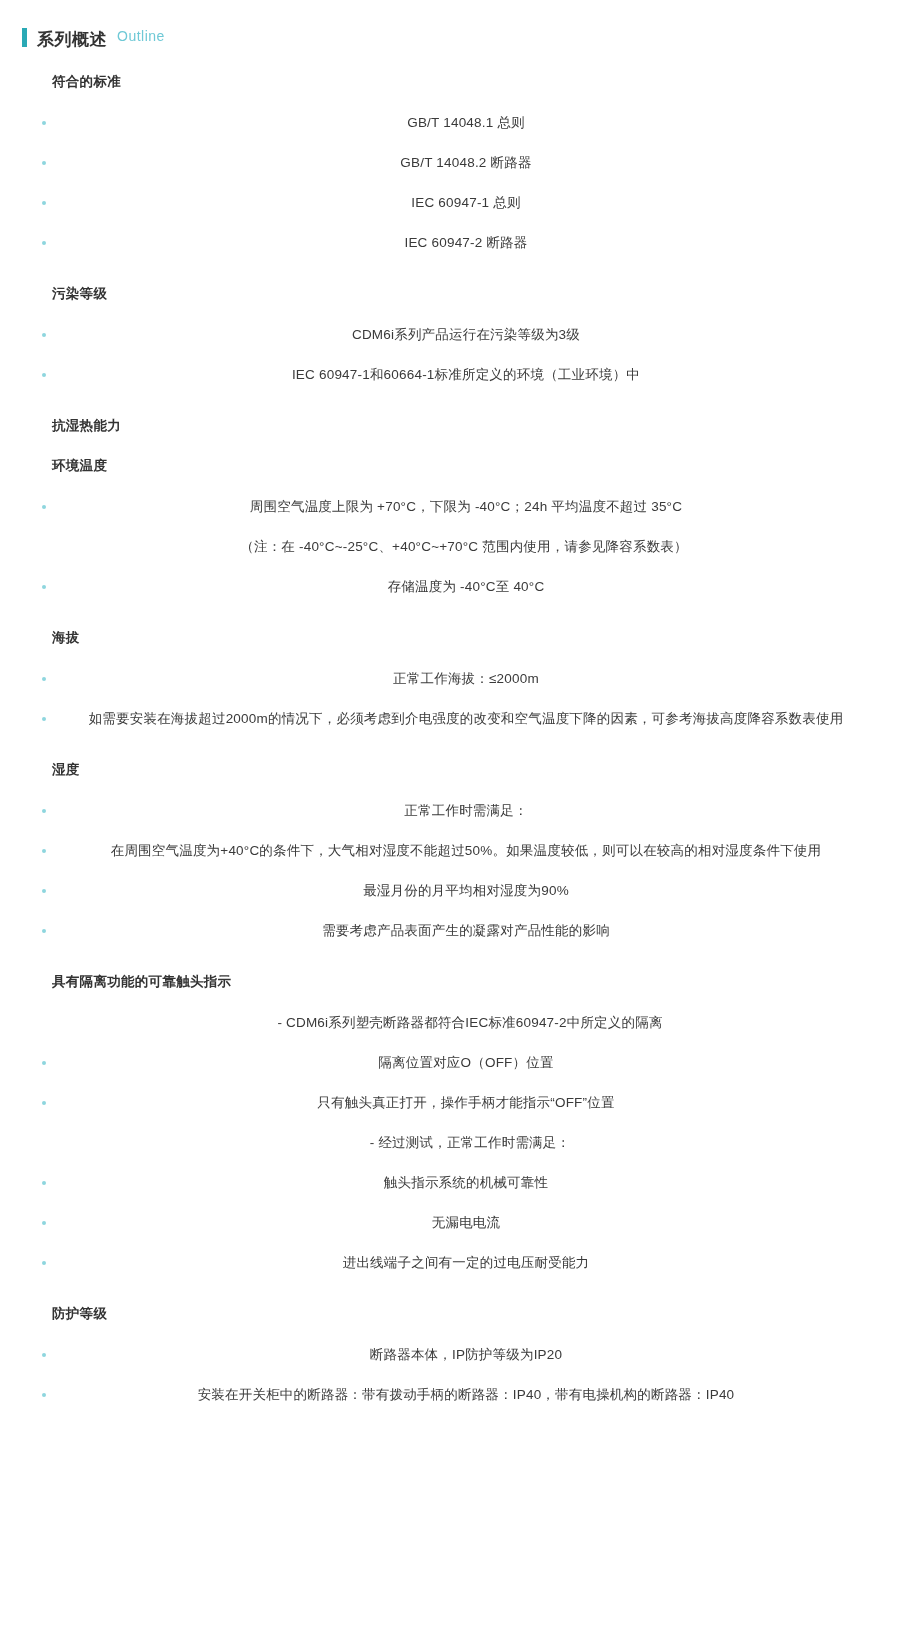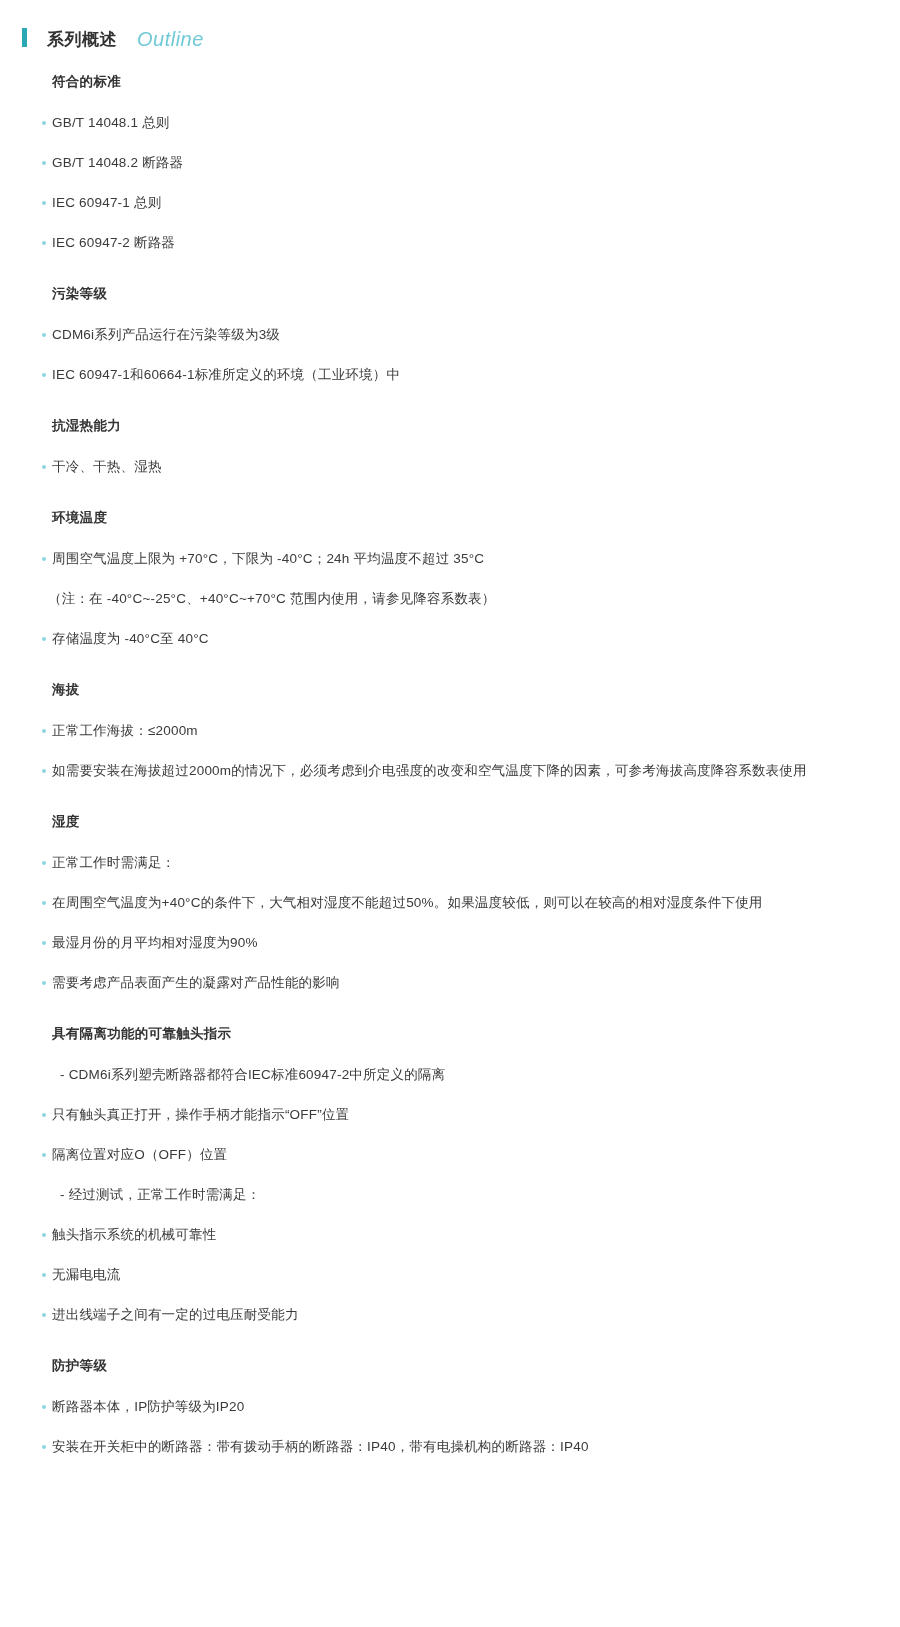--- a/index.html
+++ b/index.html
@@ -17,42 +17,41 @@
   }
 
   .page {
     width: 900px;
     padding: 28px 20px 20px 20px;
   }
 
   
   .section-title {
     display: flex;
-    gap: 20px;
+    gap: 10px;
     padding-left: 2px;
     margin-bottom: 22px;
   }
   .section-title .bar {
     width: 5px;
     height: 19px;
     background: #2aa9b5;
     display: inline-block;
     flex: 0 0 auto;
   }
   .section-title .cn {
     font-size: 17px;
     font-weight: bold;
     color: #333333;
     letter-spacing: 0.5px;
   }
   .section-title .en {
-    font-size: 20px;
+    font-size: 14px;
     color: #6fc9d6;
     letter-spacing: 0.5px;
-    font-style: italic;
   }
 
   
   .group { margin-bottom: 6px; }
 
   .group-heading {
     font-size: 13.5px;
     font-weight: bold;
     color: #333333;
     padding-left: 32px;
@@ -62,20 +61,21 @@
   .group:first-of-type .group-heading { margin-top: 13px; }
 
   
   .line {
     position: relative;
     font-size: 13.5px;
     line-height: 22px;
     color: #3a3a3a;
     padding: 9px 0 9px 32px;
     letter-spacing: 0.2px;
+    text-align: center;
   }
   .line.bulleted::before {
     content: "";
     position: absolute;
     left: 22px;
     top: 18px;
     width: 4px;
     height: 4px;
     border-radius: 50%;
     background: #8ed6de;
@@ -106,21 +106,20 @@
         <div class="line bulleted">IEC 60947-1 总则</div>
         <div class="line bulleted">IEC 60947-2 断路器</div>
       </div>
       <div class="group">
         <div class="group-heading">污染等级</div>
         <div class="line bulleted">CDM6i系列产品运行在污染等级为3级</div>
         <div class="line bulleted">IEC 60947-1和60664-1标准所定义的环境（工业环境）中</div>
       </div>
       <div class="group">
         <div class="group-heading">抗湿热能力</div>
-        <div class="line bulleted">干冷、干热、湿热</div>
       </div>
       <div class="group">
         <div class="group-heading">环境温度</div>
         <div class="line bulleted">周围空气温度上限为 +70°C，下限为 -40°C；24h 平均温度不超过 35°C</div>
         <div class="line note">（注：在 -40°C~-25°C、+40°C~+70°C 范围内使用，请参见降容系数表）</div>
         <div class="line bulleted">存储温度为 -40°C至 40°C</div>
       </div>
       <div class="group">
         <div class="group-heading">海拔</div>
         <div class="line bulleted">正常工作海拔：≤2000m</div>
@@ -129,22 +128,22 @@
       <div class="group">
         <div class="group-heading">湿度</div>
         <div class="line bulleted">正常工作时需满足：</div>
         <div class="line bulleted">在周围空气温度为+40°C的条件下，大气相对湿度不能超过50%。如果温度较低，则可以在较高的相对湿度条件下使用</div>
         <div class="line bulleted">最湿月份的月平均相对湿度为90%</div>
         <div class="line bulleted">需要考虑产品表面产生的凝露对产品性能的影响</div>
       </div>
       <div class="group">
         <div class="group-heading">具有隔离功能的可靠触头指示</div>
         <div class="line plain">- CDM6i系列塑壳断路器都符合IEC标准60947-2中所定义的隔离</div>
+        <div class="line bulleted">隔离位置对应O（OFF）位置</div>
         <div class="line bulleted">只有触头真正打开，操作手柄才能指示“OFF”位置</div>
-        <div class="line bulleted">隔离位置对应O（OFF）位置</div>
         <div class="line plain">- 经过测试，正常工作时需满足：</div>
         <div class="line bulleted">触头指示系统的机械可靠性</div>
         <div class="line bulleted">无漏电电流</div>
         <div class="line bulleted">进出线端子之间有一定的过电压耐受能力</div>
       </div>
       <div class="group">
         <div class="group-heading">防护等级</div>
         <div class="line bulleted">断路器本体，IP防护等级为IP20</div>
         <div class="line bulleted">安装在开关柜中的断路器：带有拨动手柄的断路器：IP40，带有电操机构的断路器：IP40</div>
       </div>

